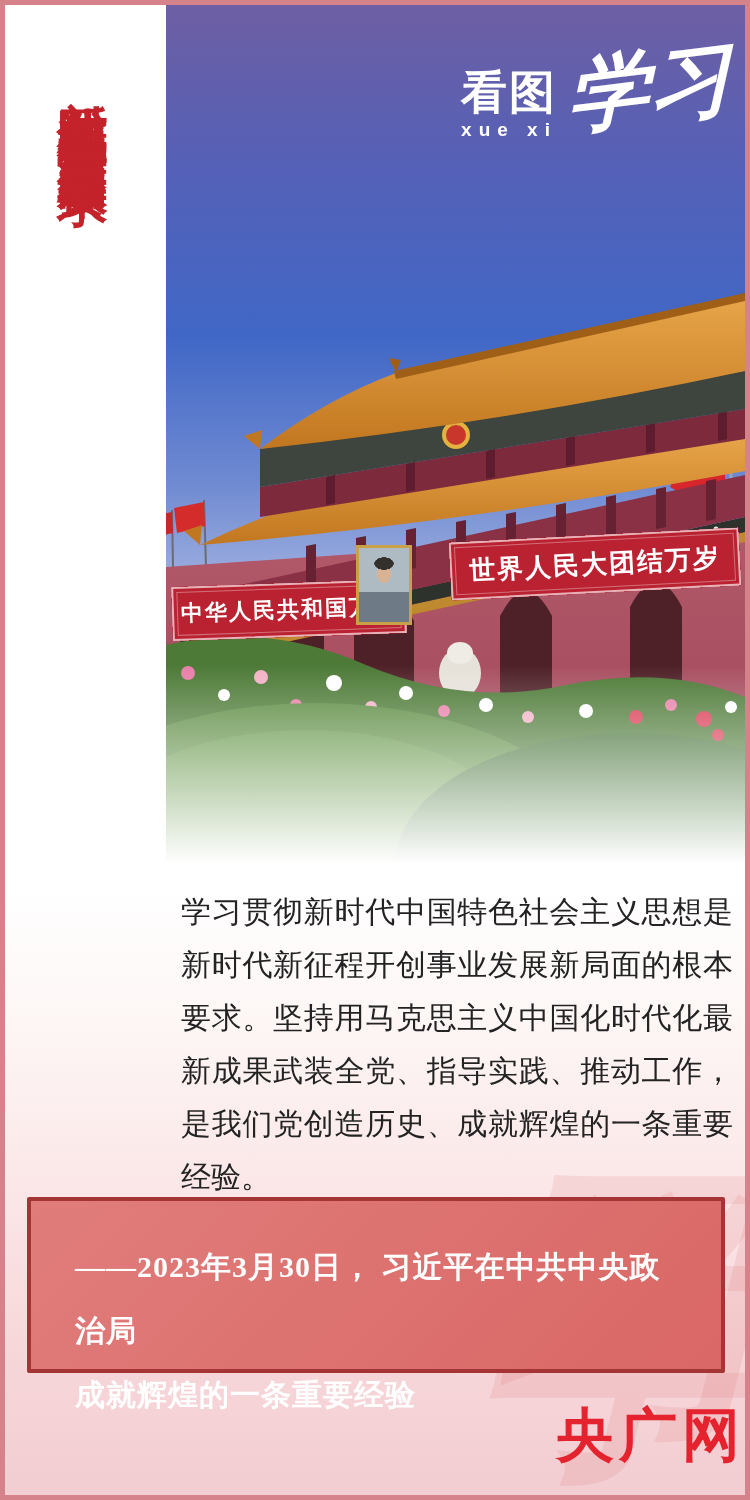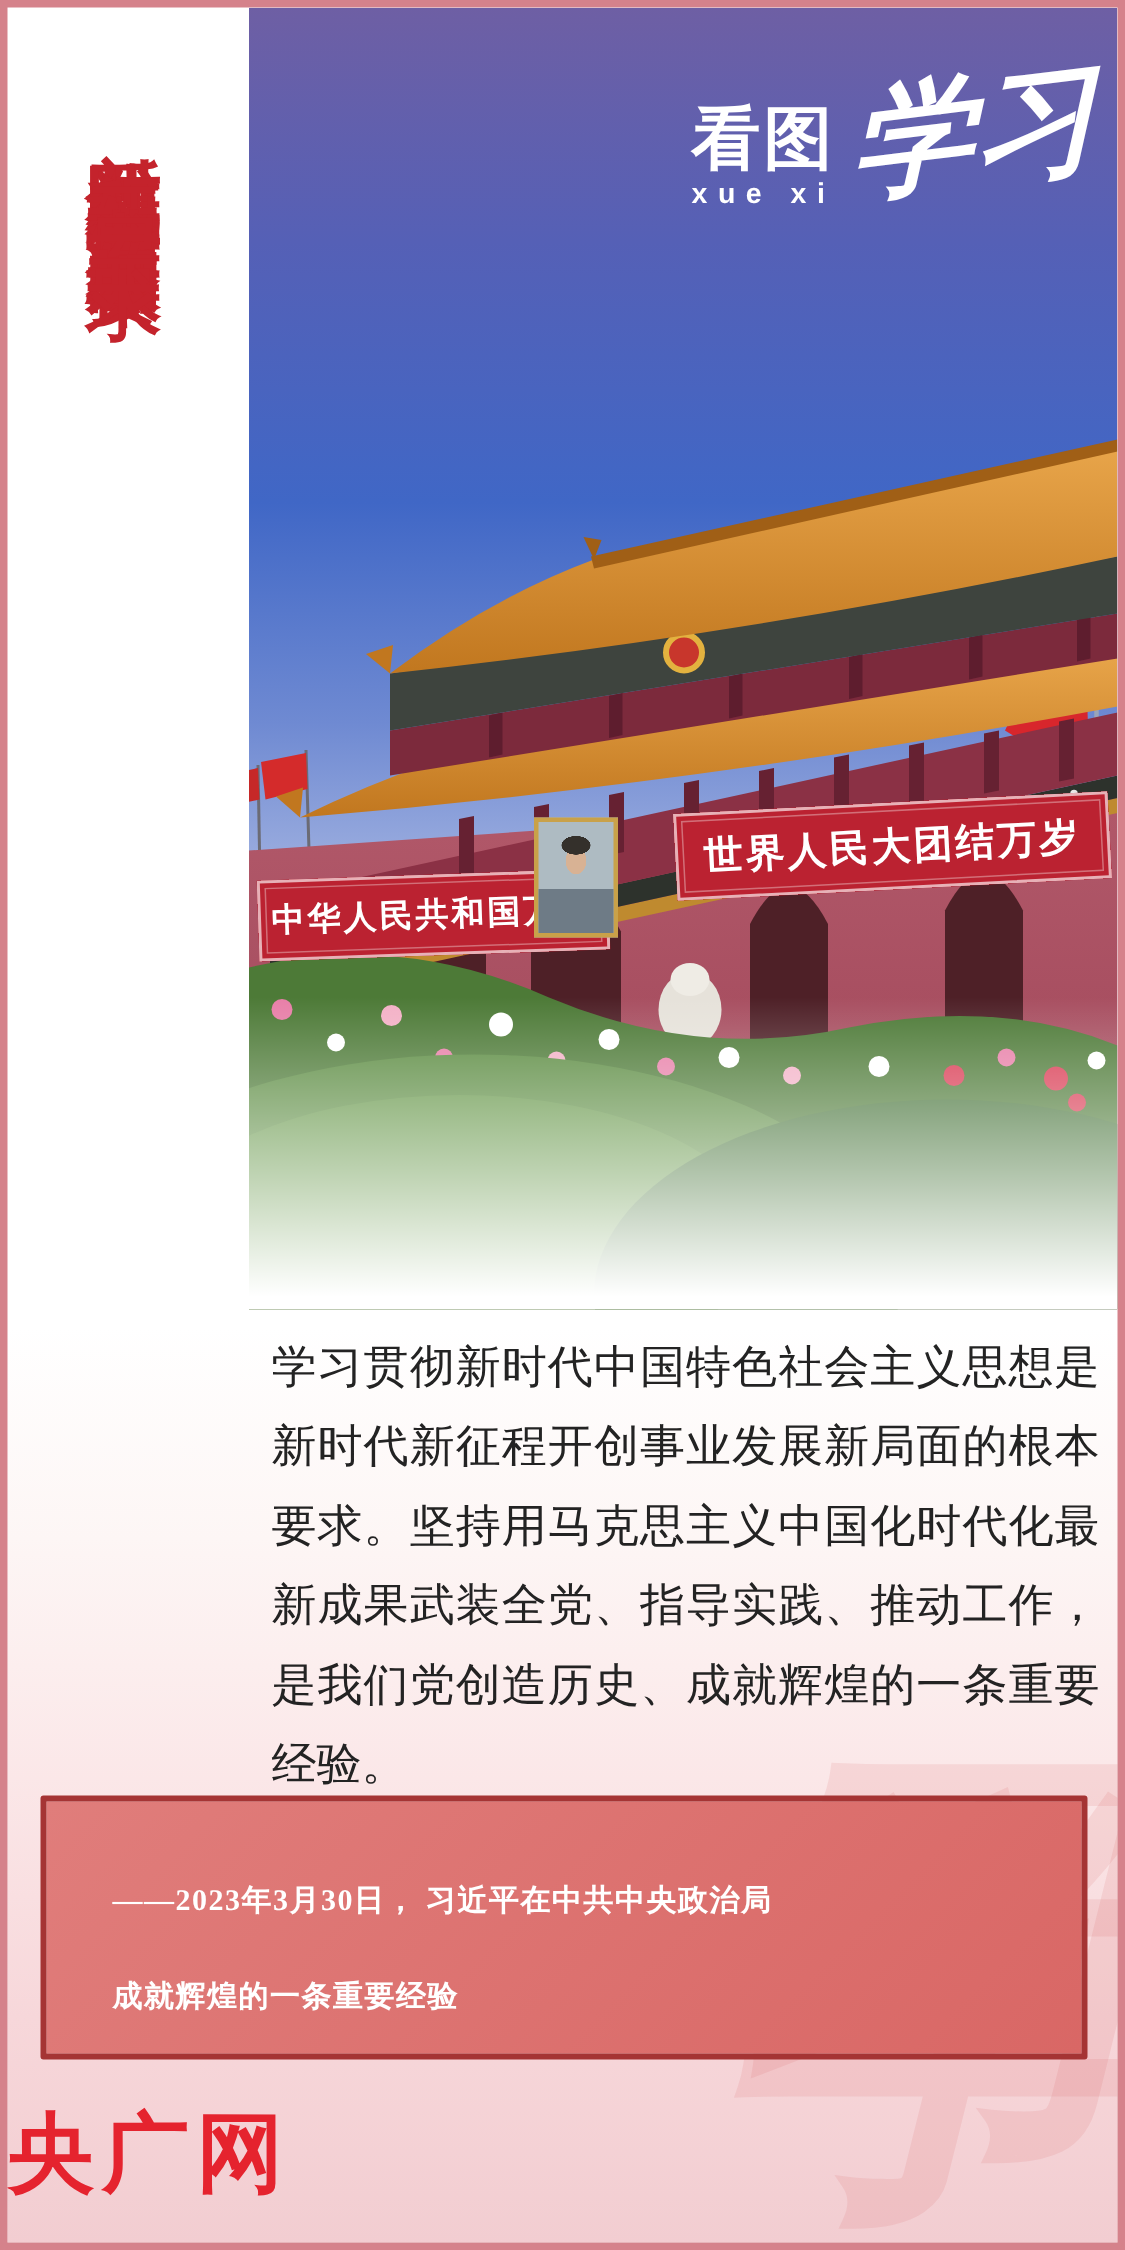--- a/index.html
+++ b/index.html
@@ -81,25 +81,25 @@
     text-align:justify;margin:0;
   }
   
   .quote-box{
     position:absolute;left:22px;top:1192px;width:698px;height:176px;z-index:3;
     box-sizing:border-box;border:4px solid #a53434;border-radius:2px;
     background:linear-gradient(135deg,#e07d7b,#d96765);
     padding:34px 30px 0 44px;color:#ffffff;
     font-family:"Liberation Serif","DejaVu Serif",serif;
   }
-  .quote-box p{margin:0;font-size:20px;font-weight:700;line-height:64px;letter-spacing:1px;}
+  .quote-box p{margin:0;font-size:30px;font-weight:700;line-height:64px;letter-spacing:1px;}
   
   .footer-logo{
     position:absolute;left:0;top:1392px;width:740px;z-index:3;
-    text-align:left;font-size:58px;font-weight:900;letter-spacing:5px;
+    text-align:right;font-size:58px;font-weight:900;letter-spacing:5px;
     color:#e5232e;
   }
 </style>
 </head>
 <body>
 
 <div class="poster">
 
   <div class="watermark">学习</div>
 

